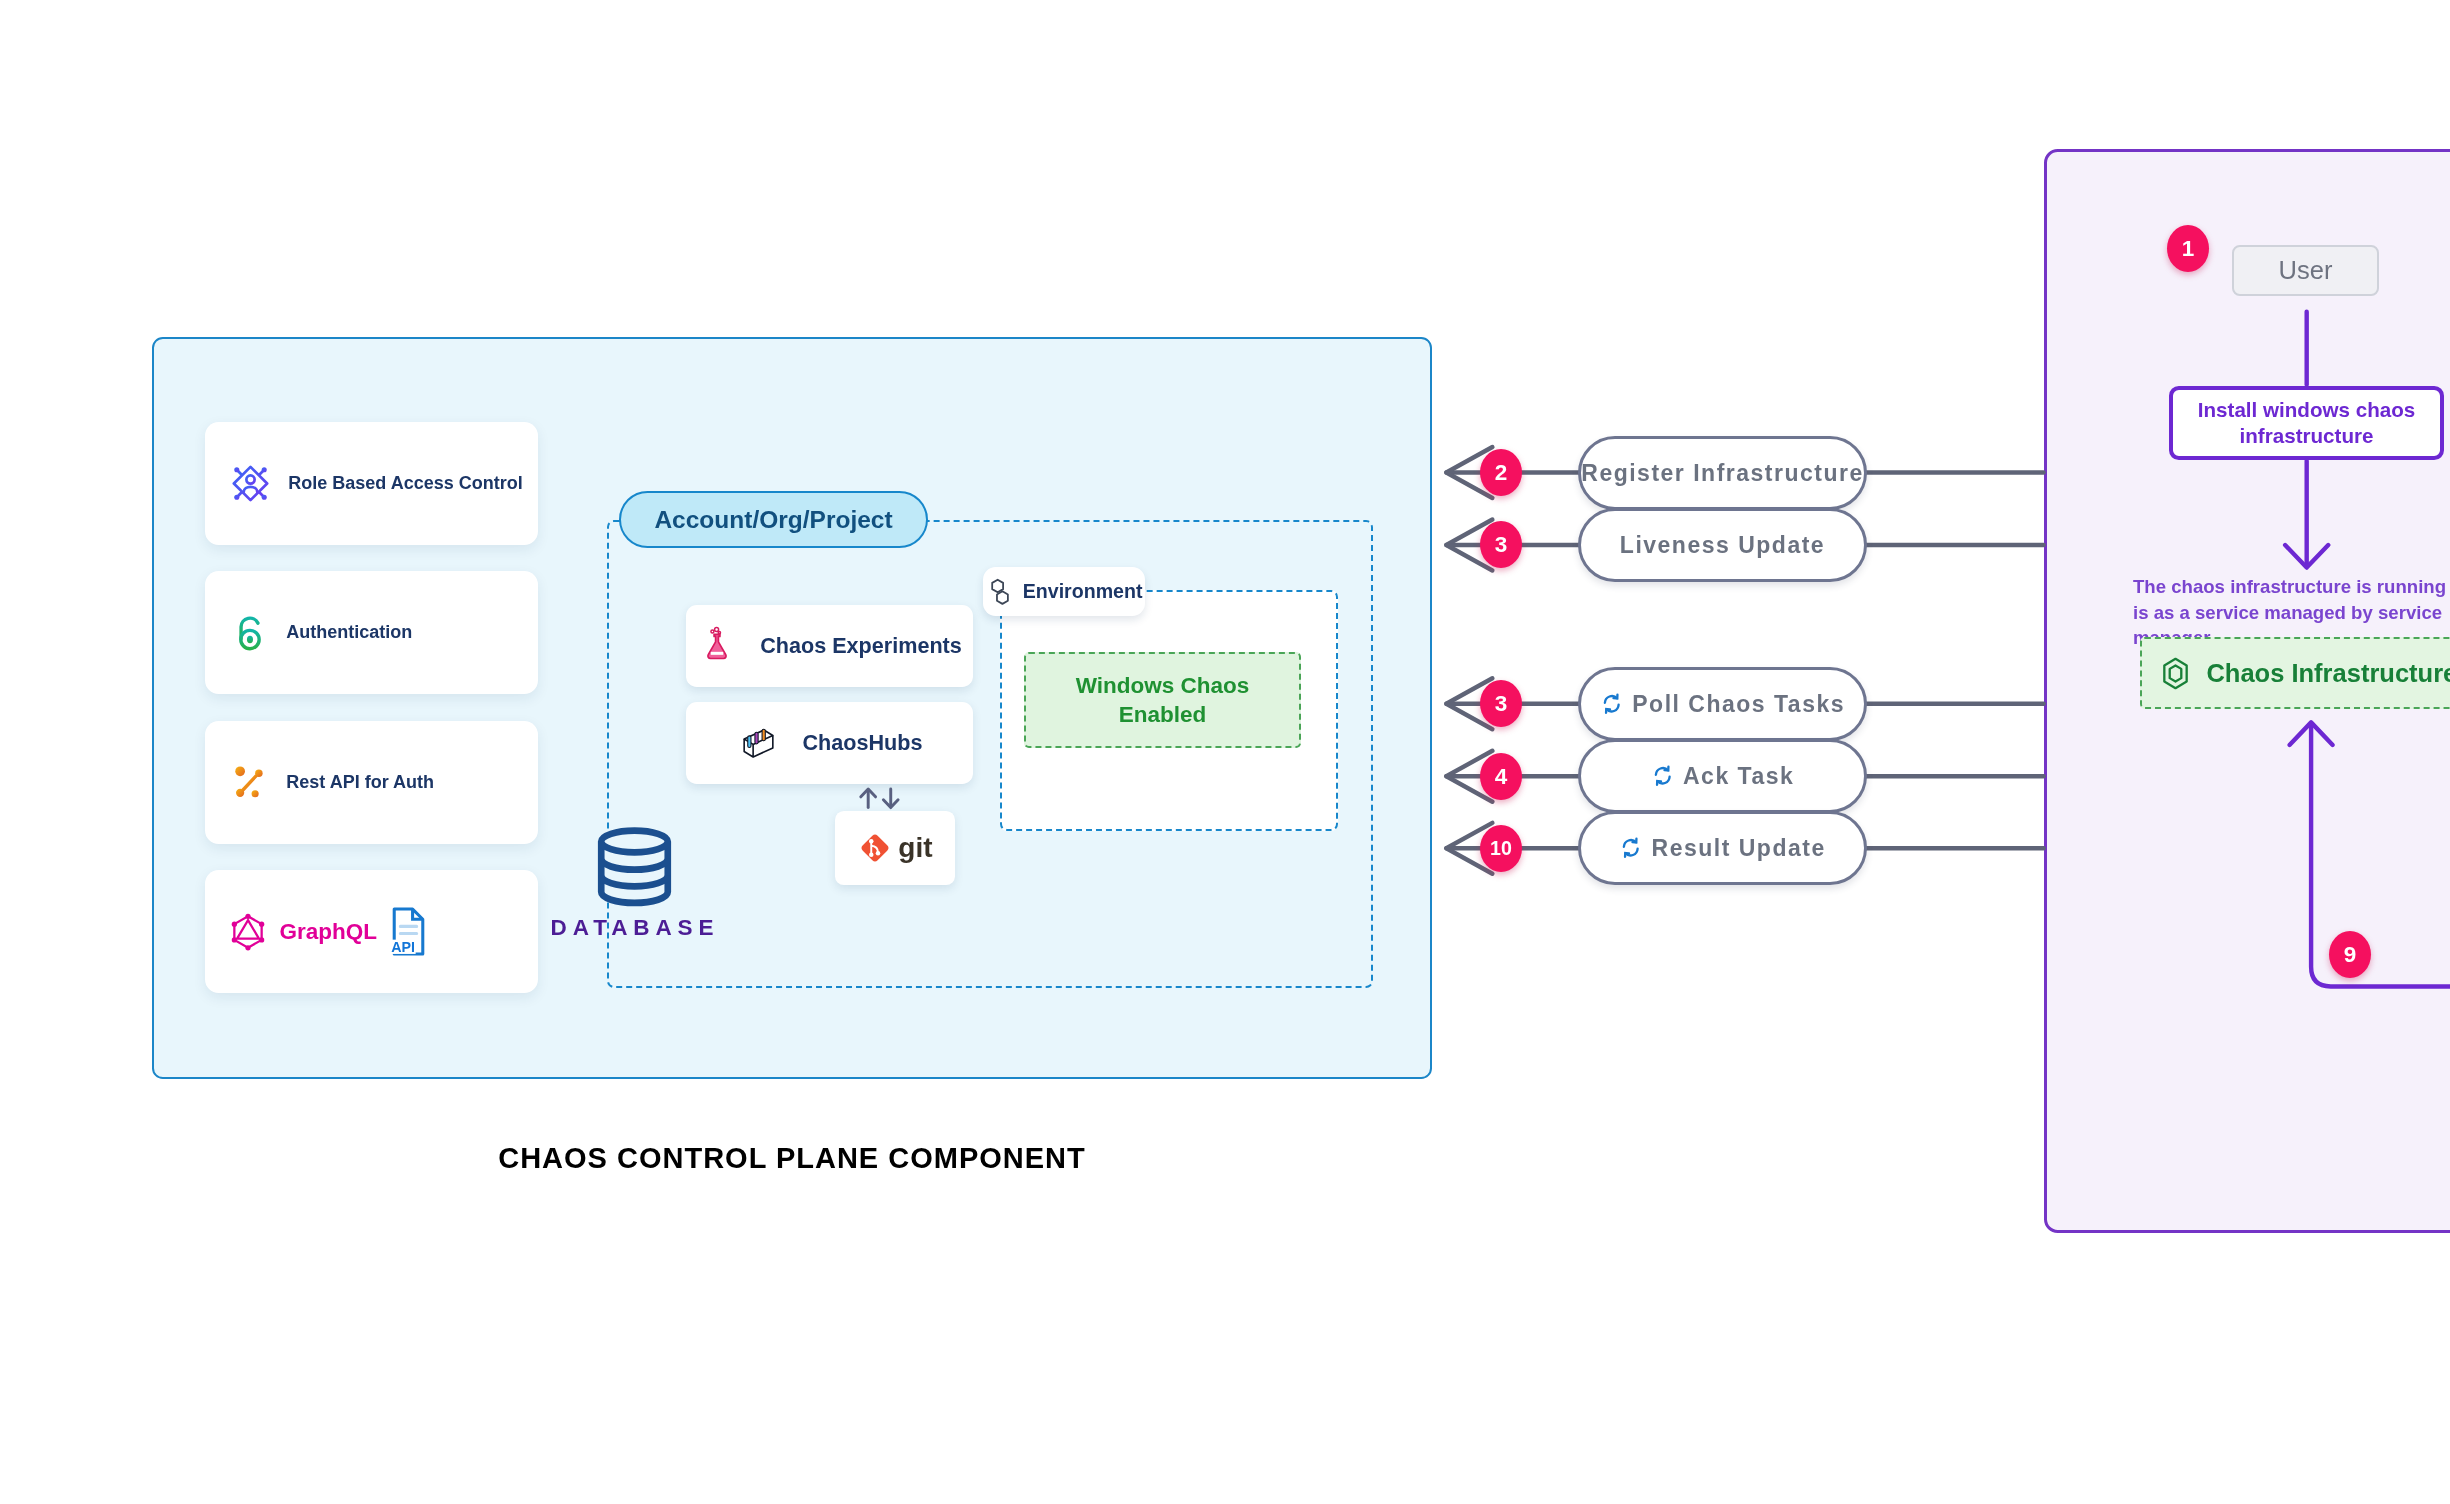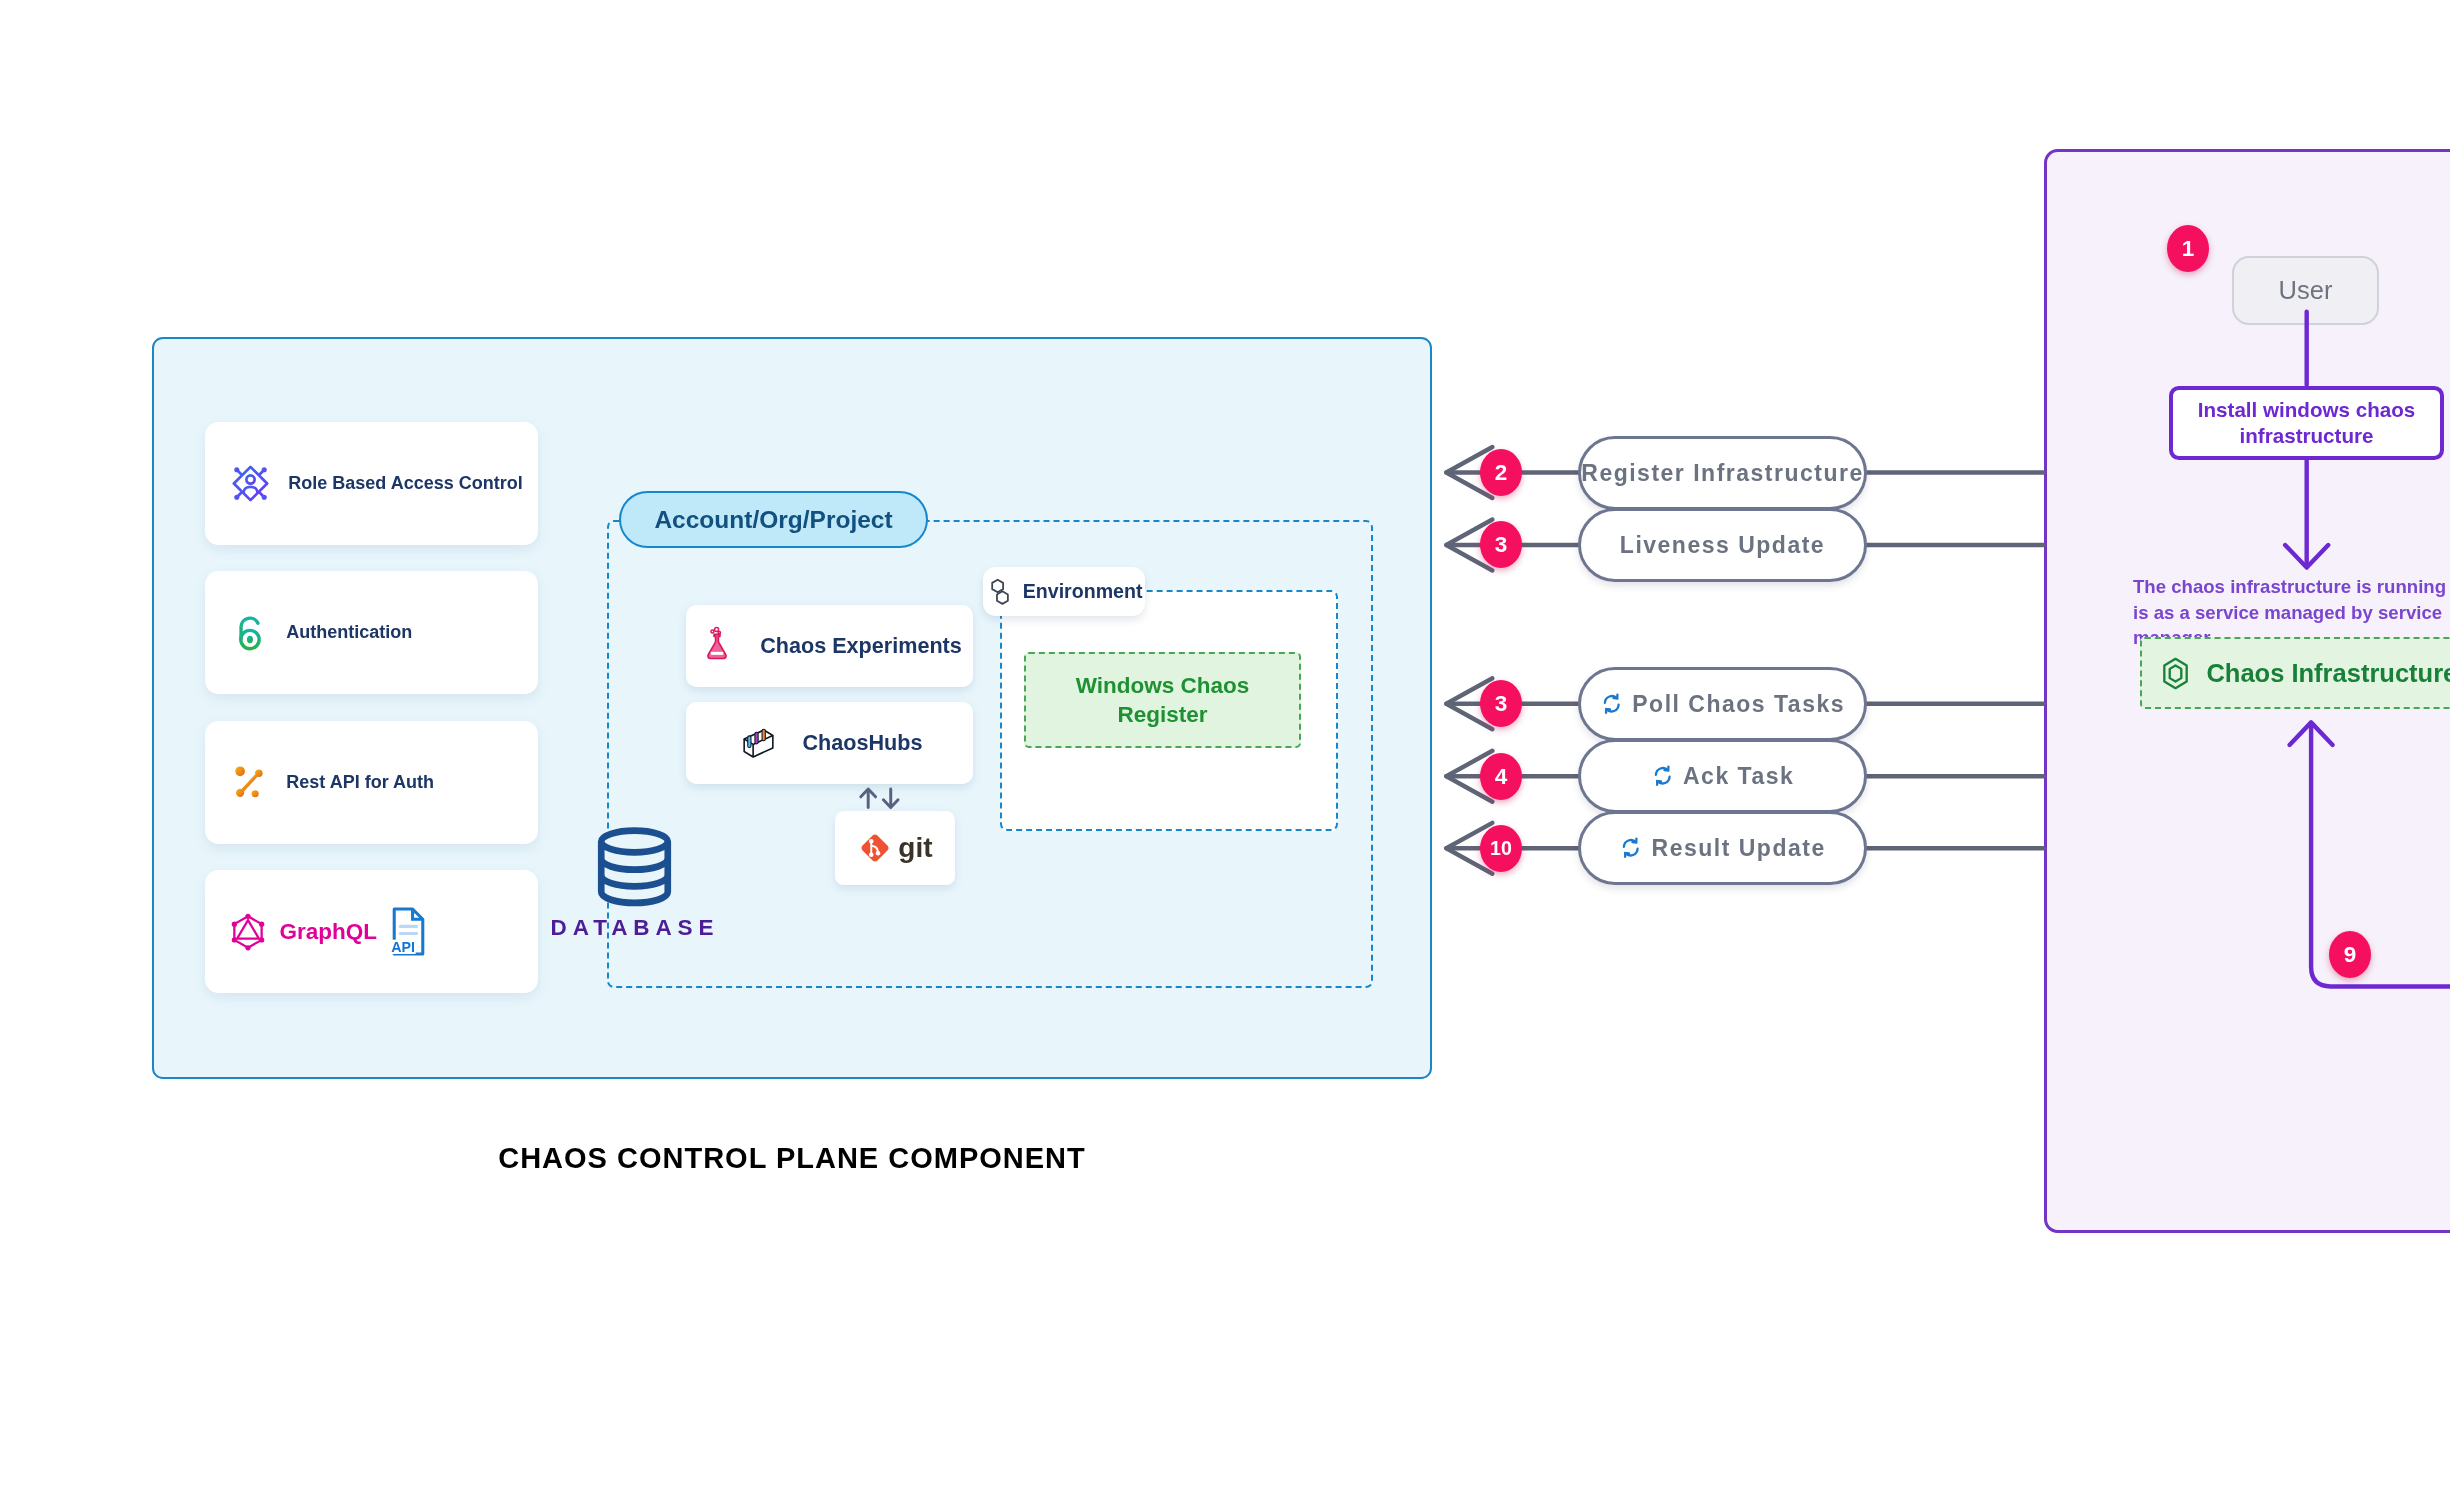--- a/index.html
+++ b/index.html
@@ -193,33 +193,33 @@
   <div class="abs pill-env" style="left:983px;top:567px;width:162px;height:49px;">
     <svg viewBox="0 0 40 44" width="27.4" height="30">
       <g stroke="#3c4656" stroke-width="2.6" fill="#ffffff" stroke-linejoin="round">
         <path d="M17 4 l8 4.6 v9.2 l-8 4.6 -8 -4.6 v-9.2 Z"></path>
         <path d="M24 21 l8 4.6 v9.2 l-8 4.6 -8 -4.6 v-9.2 Z"></path>
       </g>
     </svg>
     <span>Environment</span>
   </div>
   <div class="abs dash-green box-green" style="left:1024px;top:652px;width:277px;height:96px;font-size:22.5px;line-height:1.3;padding:0 19.6px;">
-    <span>Windows Chaos Register</span>
+    <span>Windows Chaos Enabled</span>
   </div>
 
   <svg class="abs" viewBox="0 0 64 56" width="93" height="81" style="left:588px;top:827px;">
     <path d="M9 10 V45 a23 7.5 0 0 0 46 0 V10" fill="#e8f6fc" stroke="#1b4f8f" stroke-width="4.6"></path>
     <ellipse cx="32" cy="10" rx="23" ry="7.5" fill="#e8f6fc" stroke="#1b4f8f" stroke-width="4.6"></ellipse>
     <path d="M9 22 a23 7.5 0 0 0 46 0 M9 33.5 a23 7.5 0 0 0 46 0" fill="none" stroke="#1b4f8f" stroke-width="4.6"></path>
   </svg>
   <div class="abs dbname" style="left:537px;top:915px;width:196px;">DATABASE</div>
 
   <div class="abs panel-exec" style="left:2044px;top:149px;width:1583px;height:1084px;"></div>
 
-  <div class="abs graybox" style="left:2232px;top:256px;width:147px;height:69px;border-radius:17px;">
+  <div class="abs graybox" style="left:2232px;top:245px;width:147px;height:51px;">
     <span>User</span>
   </div>
 
   <div class="abs pbox" style="left:2169px;top:386px;width:275px;height:74px;font-size:20.6px;padding:0 14.7px;">
     <span>Install windows chaos infrastructure</span>
   </div>
 
   <div class="abs note" style="left:2133px;top:574px;width:363px;font-size:18.6px;">The chaos infrastructure is running and is as a service managed by service manager</div>
 
   <div class="abs dash-green box-green" style="left:2140px;top:637px;width:334px;height:72px;background:#e3f5e1;gap:12.7px;display:flex;">

